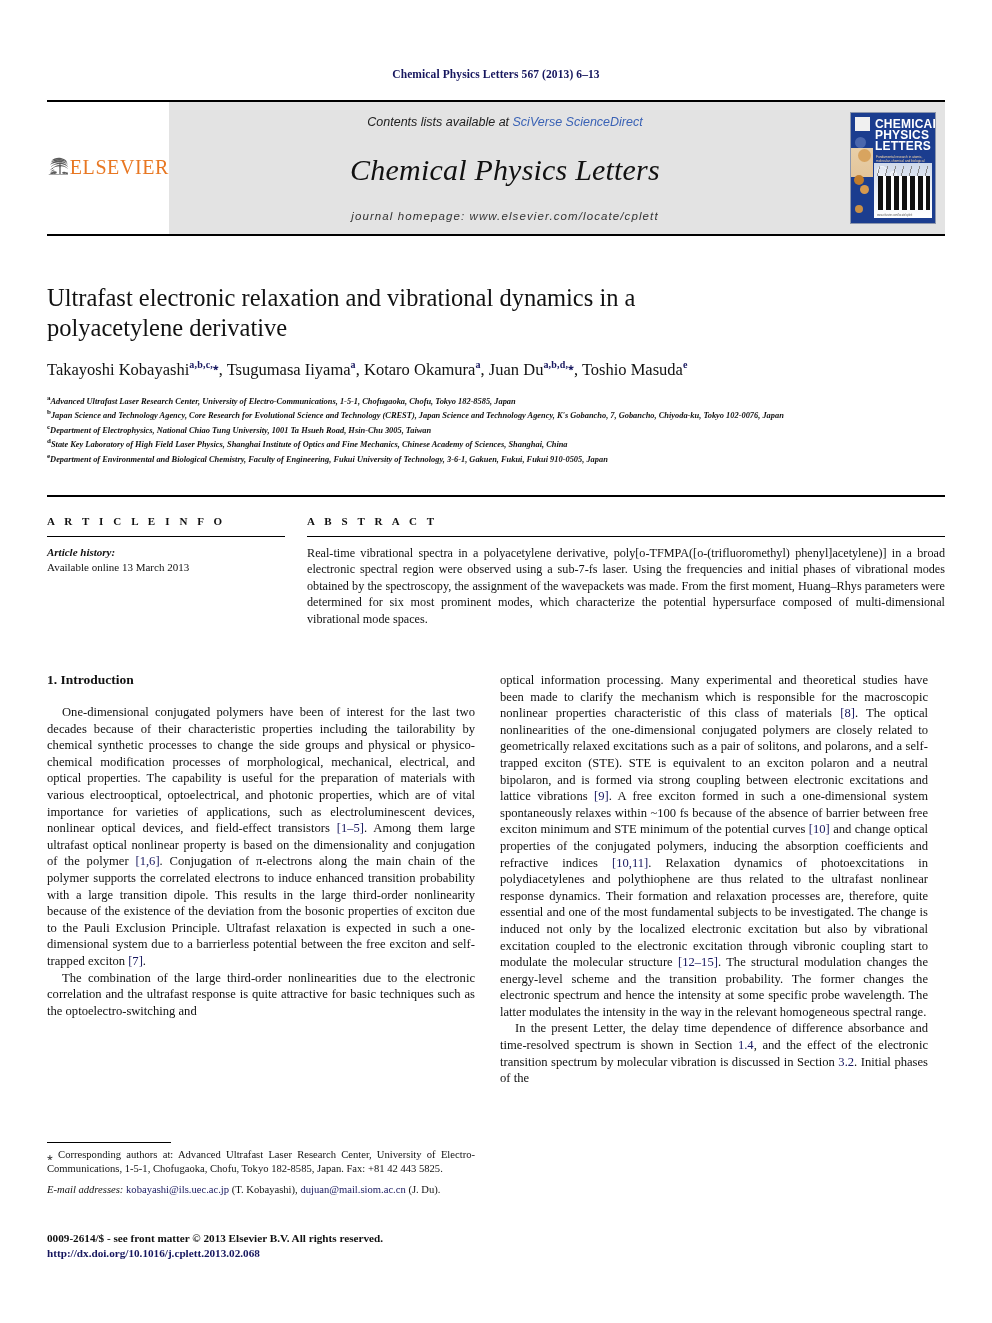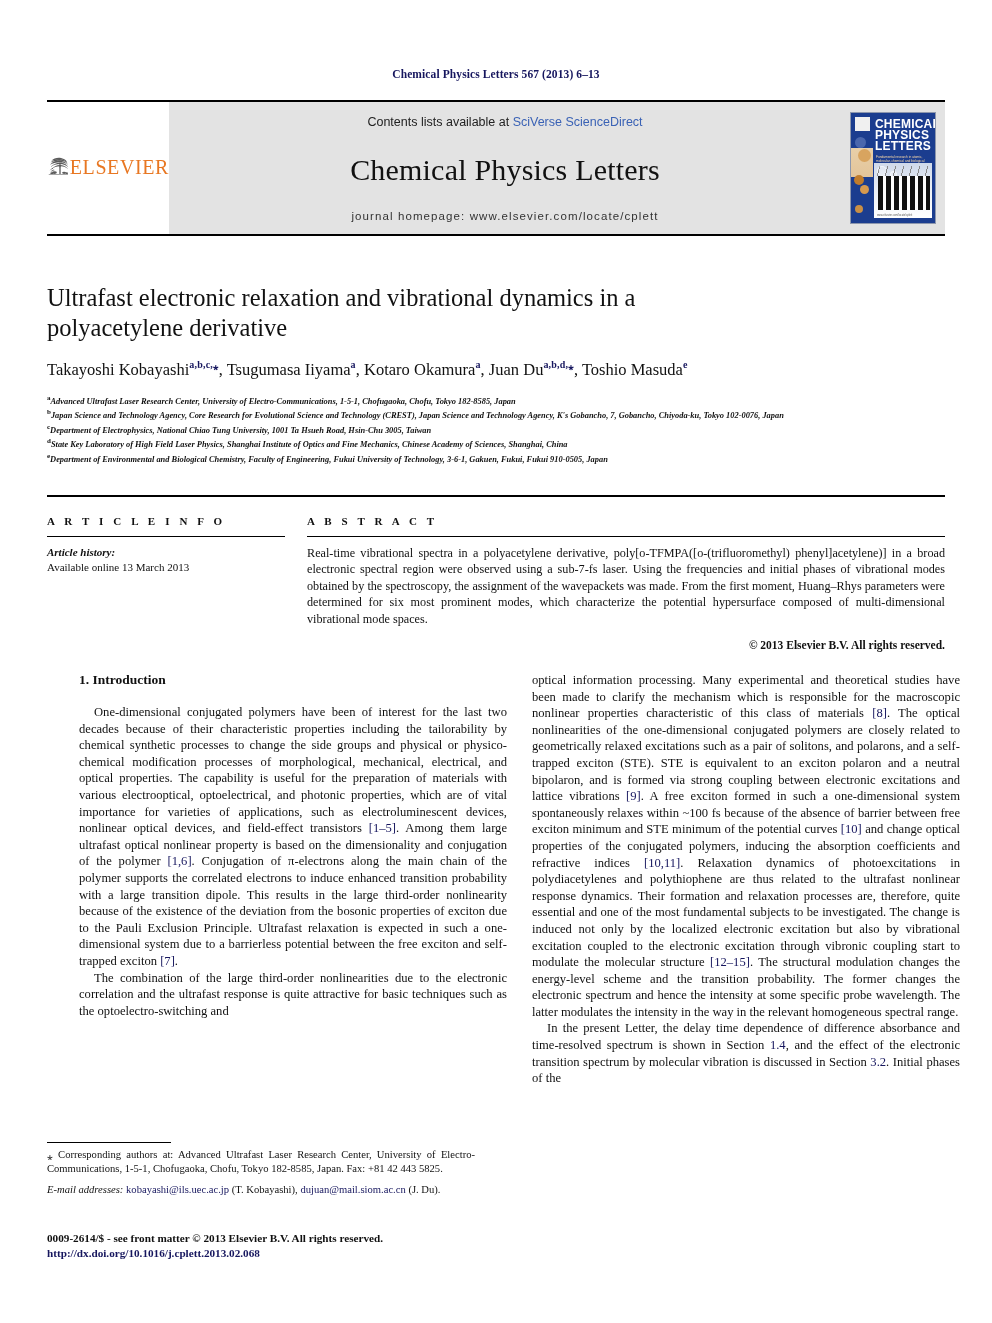--- a/index.html
+++ b/index.html
@@ -57,20 +57,21 @@
     margin-top: 1px;
   }
   .mh-center {
     flex: 1 1 auto;
     background: #e3e3e3;
     display: flex;
     flex-direction: column;
     align-items: center;
     justify-content: space-between;
     padding: 13px 6px 12px 6px;
+    font-style: italic;
   }
   .contents-line {
     font-family: "Liberation Sans", sans-serif;
     font-size: 12.5px;
     color: #222;
   }
   .contents-line .sd { color: #3a62b5; }
   .journal-title {
     font-family: "Liberation Serif", serif;
     font-size: 30px;
@@ -227,21 +228,21 @@
     margin-top: 12px;
     color: #111;
   }
 
   
   .body-cols {
     position: absolute;
     top: 672px; left: 47px; width: 898px; height: 500px;
   }
   .bcol {
-    position: absolute; top: 0; width: 428px; margin-left: 32px;
+    position: absolute; top: 0; width: 428px;
   }
   .bcol.left { left: 0; }
   .bcol.right { left: 453px; }
   .h1 {
     font-family: "Liberation Serif", serif;
     font-weight: bold;
     font-size: 13.5px;
     margin: 0 0 16px 0;
     color: #111;
   }
@@ -378,21 +379,20 @@
       <div class="rule"></div>
       <div class="info-body">
         <div class="it">Article history:</div>
         <div>Available online 13 March 2013</div>
       </div>
     </div>
     <div class="col-abs">
       <div class="sec-head">A B S T R A C T</div>
       <div class="rule"></div>
       <div class="abs-body">Real-time vibrational spectra in a polyacetylene derivative, poly[o-TFMPA([o-(trifluoromethyl) phenyl]acetylene)] in a broad electronic spectral region were observed using a sub-7-fs laser. Using the frequencies and initial phases of vibrational modes obtained by the spectroscopy, the assignment of the wavepackets was made. From the first moment, Huang–Rhys parameters were determined for six most prominent modes, which characterize the potential hypersurface composed of multi-dimensional vibrational mode spaces.</div>
-      <div class="abs-rights">© 2013 Elsevier B.V. All rights reserved.</div>
     </div>
   </div>
 
   <div class="body-cols">
     <div class="bcol left">
       <div class="h1">1. Introduction</div>
       <p class="para">One-dimensional conjugated polymers have been of interest for the last two decades because of their characteristic properties including the tailorability by chemical synthetic processes to change the side groups and physical or physico-chemical modification processes of morphological, mechanical, electrical, and optical properties. The capability is useful for the preparation of materials with various electrooptical, optoelectrical, and photonic properties, which are of vital importance for varieties of applications, such as electroluminescent devices, nonlinear optical devices, and field-effect transistors <span class="ref">[1–5]</span>. Among them large ultrafast optical nonlinear property is based on the dimensionality and conjugation of the polymer <span class="ref">[1,6]</span>. Conjugation of π-electrons along the main chain of the polymer supports the correlated electrons to induce enhanced transition probability with a large transition dipole. This results in the large third-order nonlinearity because of the existence of the deviation from the bosonic properties of exciton due to the Pauli Exclusion Principle. Ultrafast relaxation is expected in such a one-dimensional system due to a barrierless potential between the free exciton and self-trapped exciton <span class="ref">[7]</span>.</p>
       <p class="para">The combination of the large third-order nonlinearities due to the electronic correlation and the ultrafast response is quite attractive for basic techniques such as the optoelectro-switching and</p>
     </div>
     <div class="bcol right">

